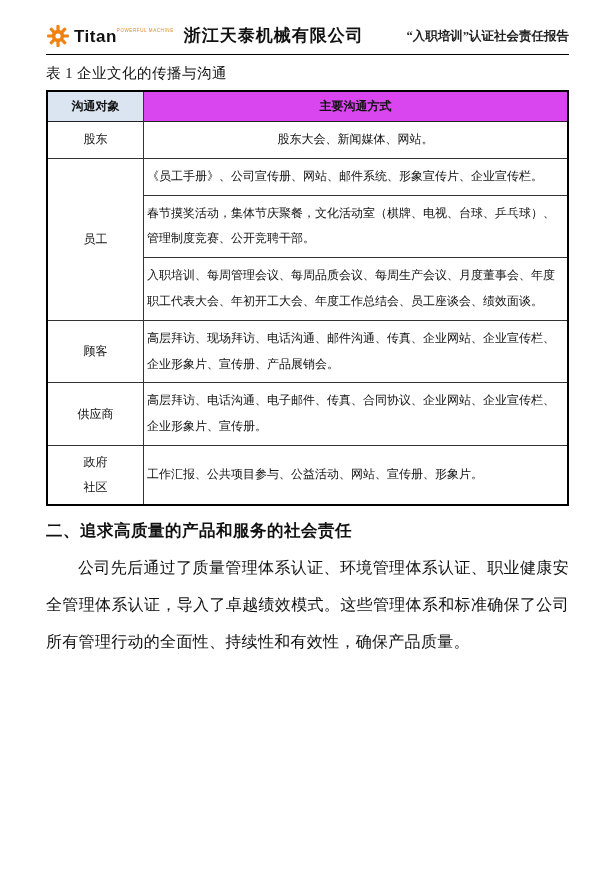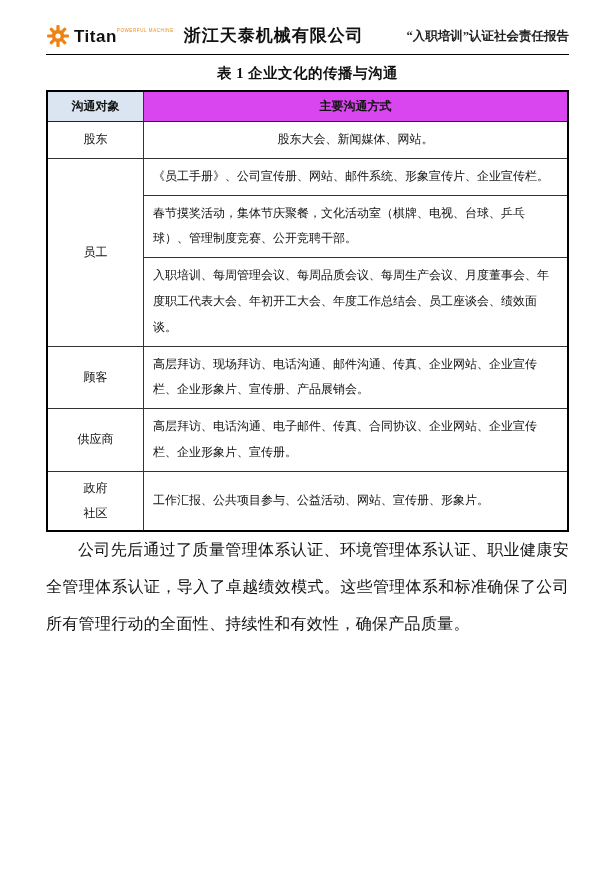--- a/index.html
+++ b/index.html
@@ -18,27 +18,27 @@
   .hdr{display:flex;align-items:flex-end;justify-content:space-between;height:38px;}
   .logo{display:flex;align-items:center;gap:4px;}
   .gear{display:inline-flex;width:24px;height:24px;}
   .brand-block{display:flex;flex-direction:row;line-height:1;}
   .brand{font-family:"Liberation Sans","DejaVu Sans",sans-serif;font-weight:bold;font-size:17px;color:#111;letter-spacing:.5px;}
   .tagline{font-family:"Liberation Sans","DejaVu Sans",sans-serif;font-size:4.5px;color:#e98a1c;letter-spacing:.6px;margin-top:1px;}
   .company{font-size:17px;font-weight:600;letter-spacing:1px;flex:1;padding-left:10px;padding-bottom:1px;}
   .report{font-size:12.5px;font-weight:bold;color:#222;padding-bottom:3px;white-space:nowrap;}
   .rule{border:none;border-top:1.5px solid #000;margin:6px 0 0 0;}
   
-  .tbl-title{text-align:center;font-size:14.5px;font-weight:700;margin:9px 0 7px 0;letter-spacing:.5px;}
+  .tbl-title{font-size:14.5px;font-weight:400;margin:9px 0 7px 0;letter-spacing:.5px;}
   table.comm{border-collapse:collapse;width:100%;table-layout:fixed;border:2px solid #000;}
   table.comm th, table.comm td{border:1px solid #333;font-size:12px;color:#111;}
   table.comm th{font-weight:600;padding:6px 4px;border-bottom:1.5px solid #222;}
   col.c-target{width:18.5%;}
   td.target{text-align:center;vertical-align:middle;white-space:pre-line;line-height:2.1;padding:4px 12px;}
-  td.method{text-align:left;vertical-align:middle;line-height:2.15;padding:5px 9px;}
+  td.method{text-align:left;vertical-align:middle;line-height:2.15;padding:5px 3px;}
   td.method.centered{text-align:center;}
   
   .sec-heading{font-size:16.5px;font-weight:bold;margin:14px 0 8px 0;letter-spacing:.5px;}
   .body-p{font-size:16px;line-height:2.3;text-align:justify;text-indent:2em;margin:0;letter-spacing:.3px;}
 </style>
 </head>
 <body>
 
 <div class="page">
 
@@ -110,16 +110,17 @@
           <td class="method">高层拜访、电话沟通、电子邮件、传真、合同协议、企业网站、企业宣传栏、企业形象片、宣传册。</td>
         </tr>
         <tr>
           <td class="target" rowspan="1">政府
 社区</td>
           <td class="method">工作汇报、公共项目参与、公益活动、网站、宣传册、形象片。</td>
         </tr>
       </tbody>
   </table>
 
+  <h2 class="sec-heading">二、追求高质量的产品和服务的社会责任</h2>
 
   <p class="body-p">公司先后通过了质量管理体系认证、环境管理体系认证、职业健康安全管理体系认证，导入了卓越绩效模式。这些管理体系和标准确保了公司所有管理行动的全面性、持续性和有效性，确保产品质量。</p>
 
 </div>
 
 </body></html>

